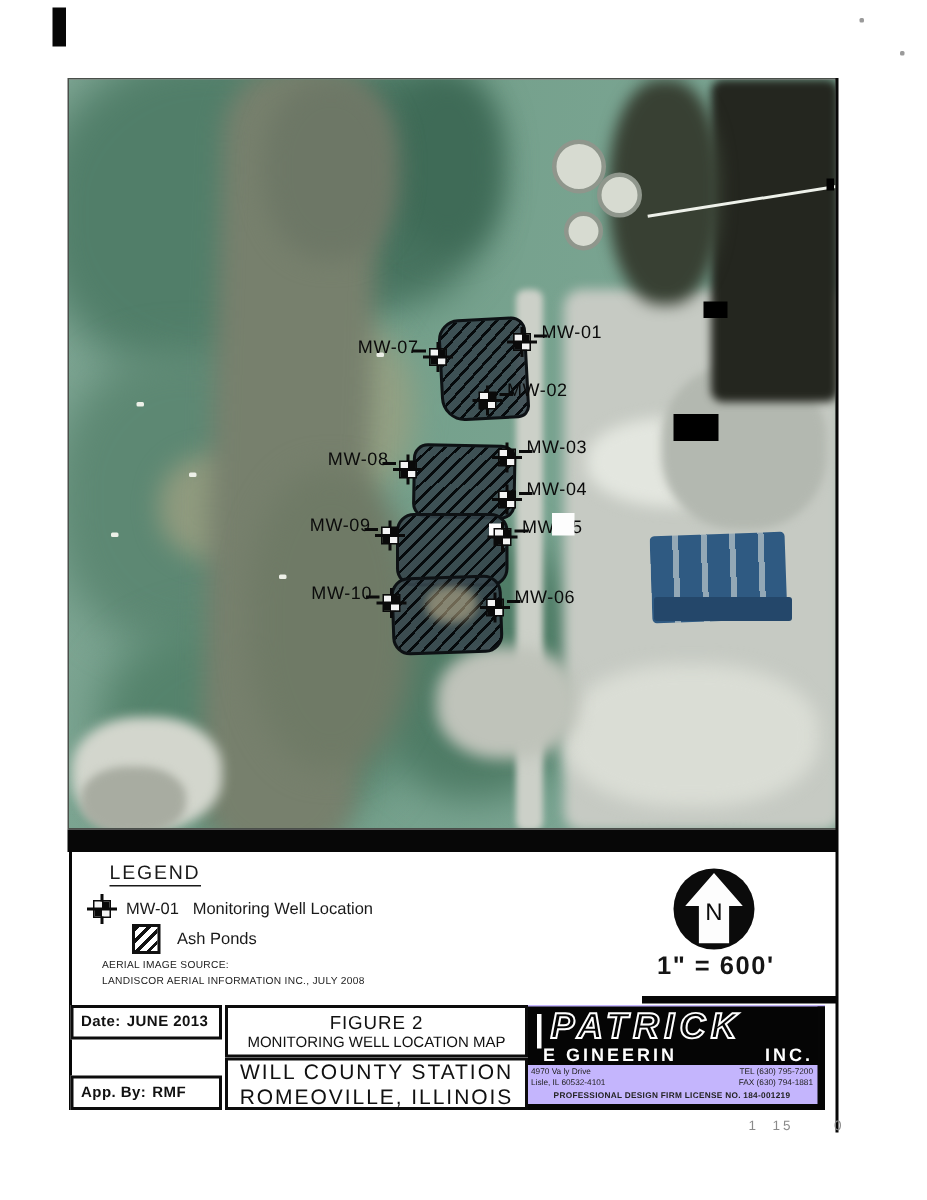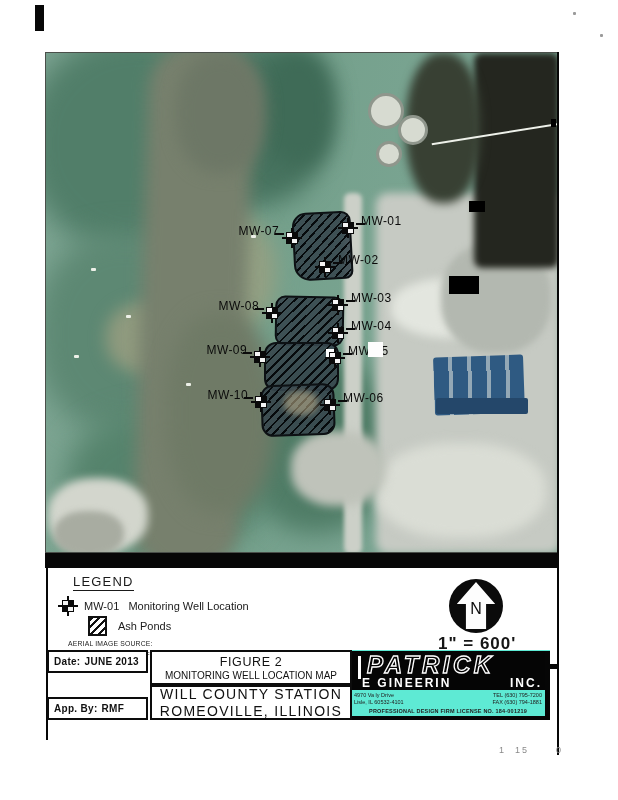--- a/index.html
+++ b/index.html
@@ -48,29 +48,29 @@
   .ncirc{position:absolute;left:449px;top:579px;width:54px;height:54px;border-radius:50%;background:#0b0b0b;}
   .narrow{position:absolute;left:3px;top:2px;width:48px;height:50px;background:#fdfdfd;
           clip-path:polygon(50% 2%,90% 46%,71% 46%,71% 96%,29% 96%,29% 46%,10% 46%);}
   .ntext{position:absolute;left:0;top:21px;width:54px;text-align:center;font-size:16px;color:#0b0b0b;}
   .scale{position:absolute;left:438px;top:634px;font-size:17px;font-weight:600;color:#151515;letter-spacing:1px;}
 
   
   .bar{position:absolute;background:#070707;}
 
   
-  .tb{position:absolute;left:47px;top:650px;width:426px;height:70px;padding-left:28px;}
+  .tb{position:absolute;left:47px;top:670px;width:426px;height:70px;padding-left:28px;}
   .cell{position:absolute;border:2px solid #0c0c0c;background:#fff;box-sizing:border-box;}
   .cell.small{font-size:10px;font-weight:bold;letter-spacing:.3px;display:flex;align-items:center;padding-left:5px;gap:4px;}
   .cen{display:flex;flex-direction:column;align-items:center;justify-content:center;text-align:center;}
   .fig1{font-size:12.5px;letter-spacing:.6px;}
   .fig2{font-size:10px;letter-spacing:0;margin-top:1px;}
   .st1{font-size:14px;letter-spacing:1.3px;line-height:1.15;}
 
-  .pat{position:absolute;left:305px;top:0;width:198px;height:70px;background:#5eead4;}
+  .pat{position:absolute;left:305px;top:0;width:198px;height:70px;background:#c4b5fd;}
   .banner{position:absolute;left:0;top:1px;width:198px;height:39px;background:#050505;}
   .pbar{position:absolute;left:6px;top:5px;width:3px;height:23px;background:#fff;}
   .pname{position:absolute;left:15px;top:0px;font-size:24px;font-style:italic;font-weight:bold;letter-spacing:3.5px;
          color:transparent;-webkit-text-stroke:1.3px #fff;}
   .pline2{position:absolute;left:10px;top:25px;width:180px;display:flex;justify-content:space-between;
           color:#fff;font-weight:bold;font-size:12px;letter-spacing:2px;}
   .addr{position:absolute;left:2px;top:42px;width:188px;font-size:5.5px;color:#222;line-height:1.35;}
   .addr-row{display:flex;justify-content:space-between;}
   .addr-col.r{text-align:right;}
   .lic{text-align:center;margin-top:1px;letter-spacing:.2px;font-weight:bold;}

